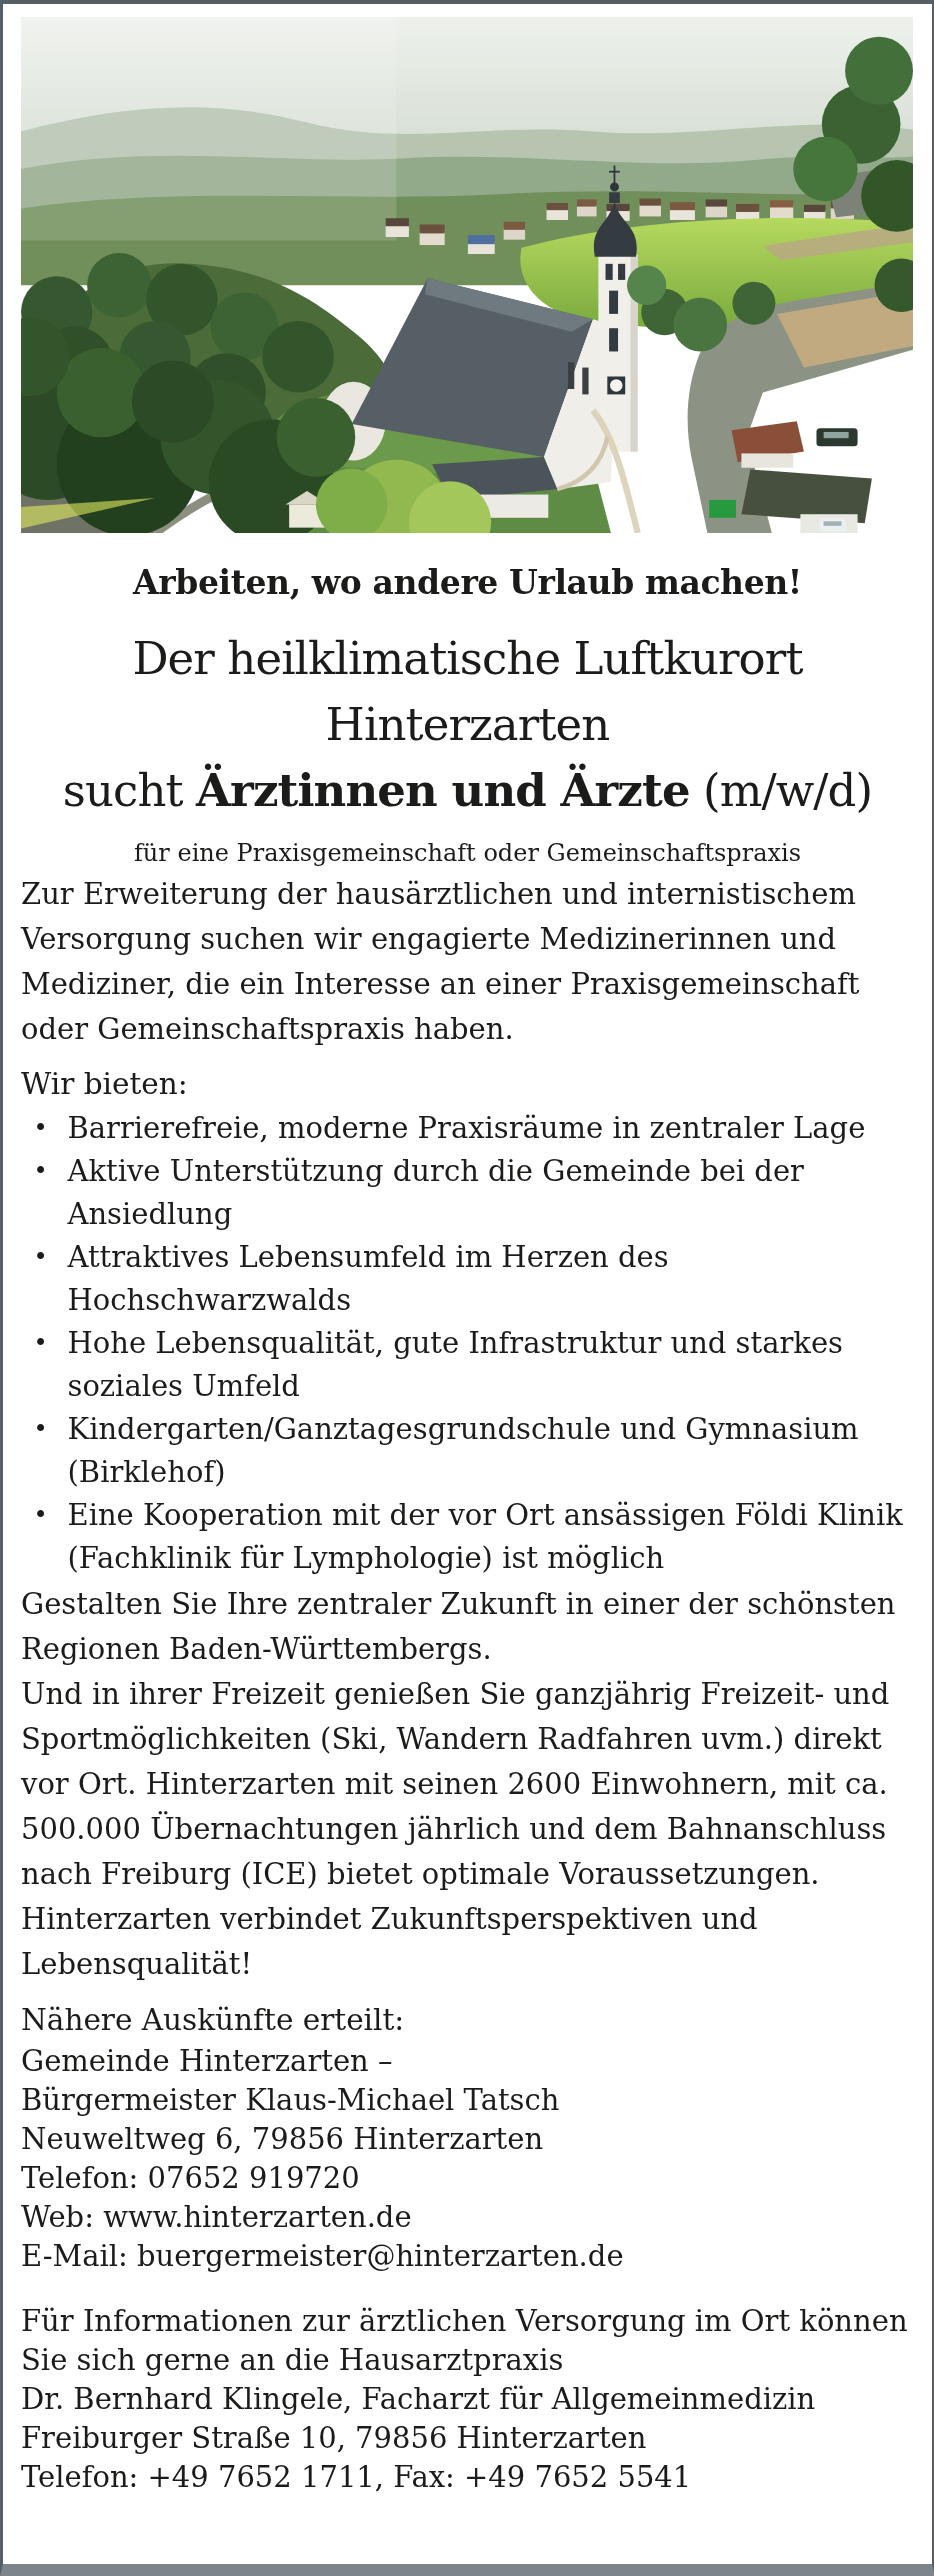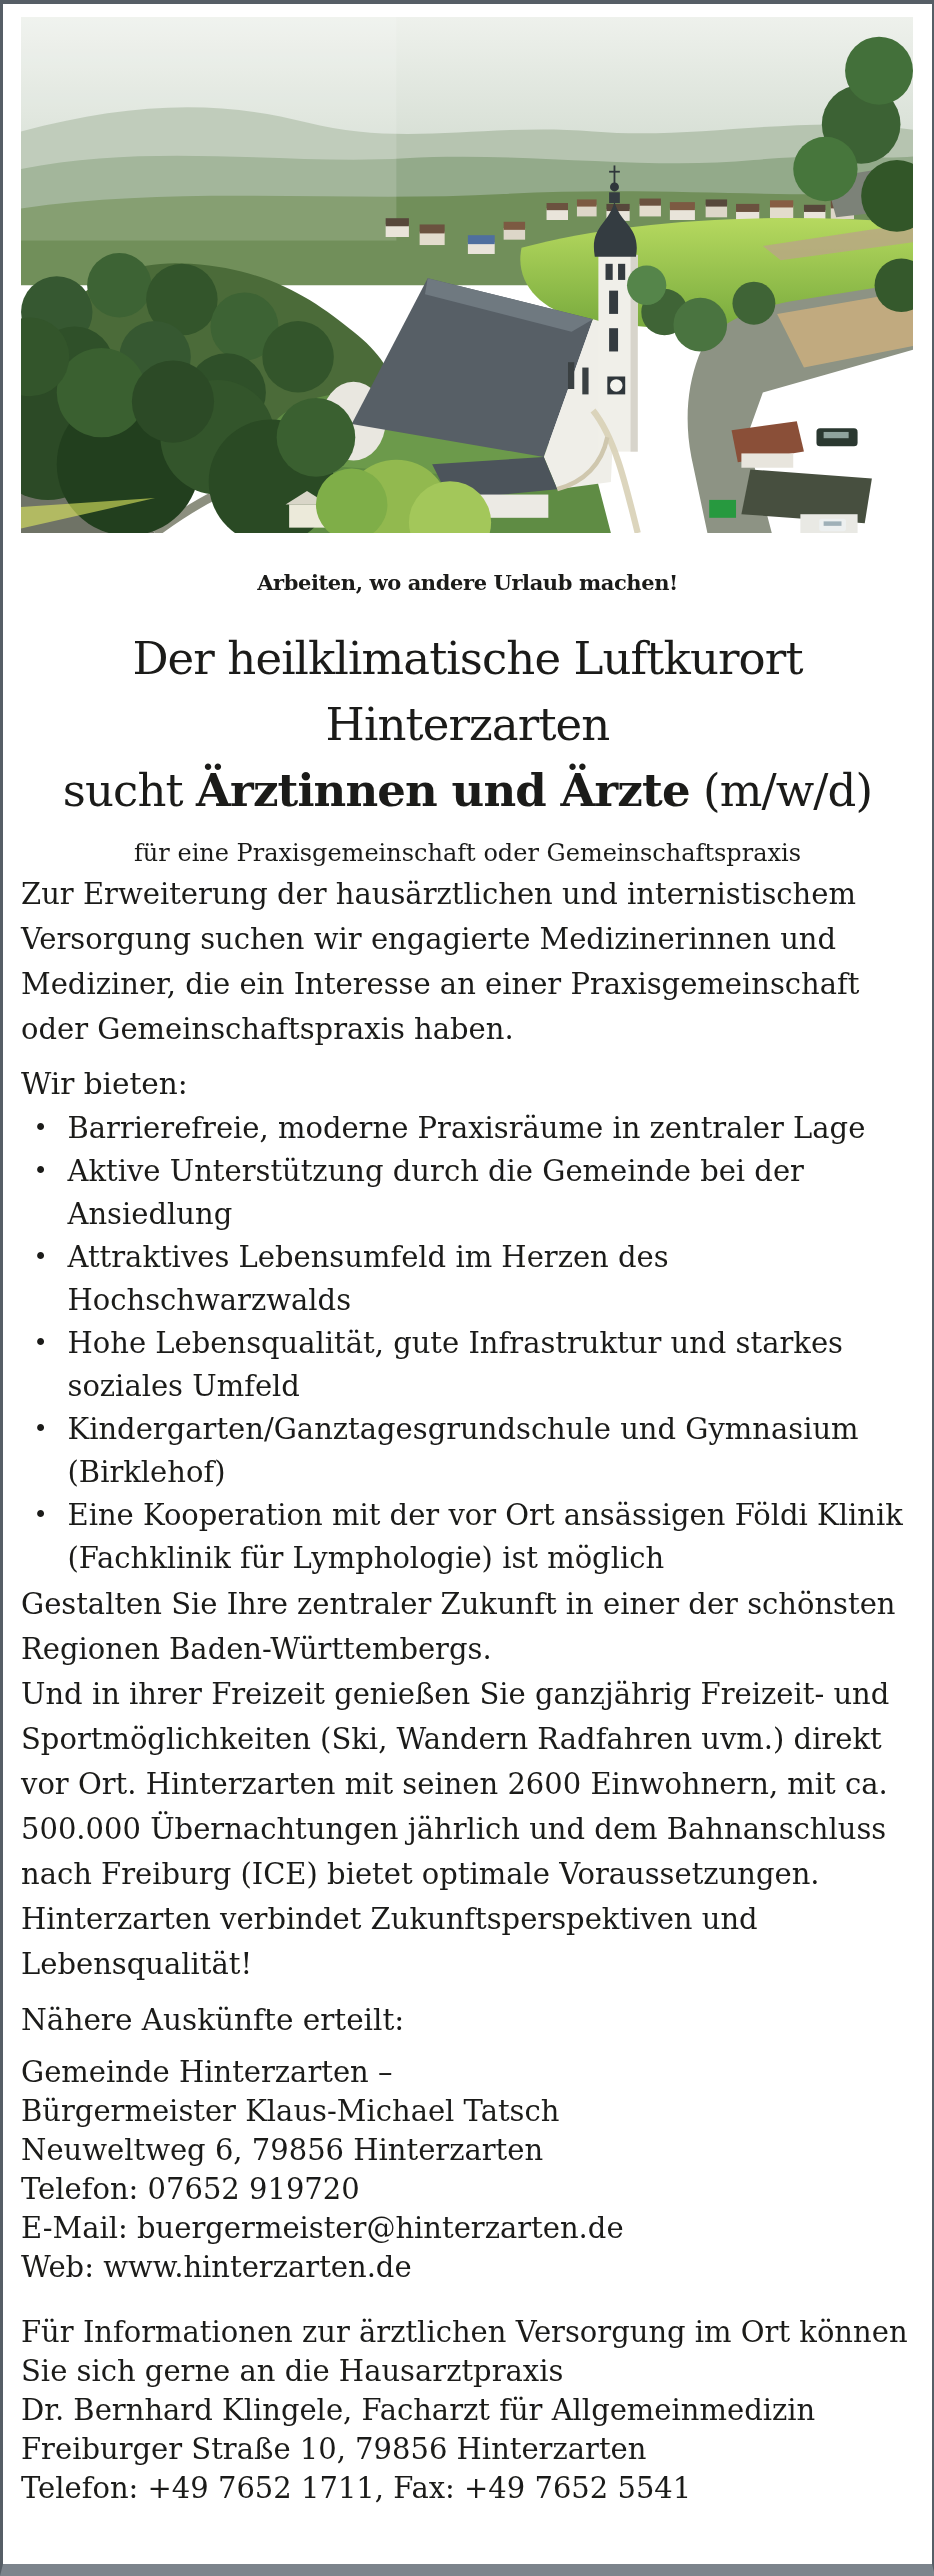--- a/index.html
+++ b/index.html
@@ -13,21 +13,21 @@
     border-top:4.5px solid #565e66;
     border-bottom:12.5px solid #7c848c;
     padding:13.4px 18px 0 18px;
     overflow:hidden;
     font-family:"DejaVu Serif","Liberation Serif",serif;
     color:#1b1b19;
   }
   .photo{display:block;width:892px;height:516px;}
   .tagline{
     margin-top:29.5px;
-    font-size:21px;line-height:39px;font-weight:700;
+    font-size:33px;line-height:39px;font-weight:700;
     text-align:center;letter-spacing:-0.4px;
   }
   .h1{
     margin:24px 0 0 0;
     font-size:45px;line-height:66px;font-weight:400;
     text-align:center;letter-spacing:-0.9px;
   }
   .h1-line{display:block;}
   .h1 .b{font-weight:700;}
   .subtitle{
@@ -35,21 +35,21 @@
     font-size:24px;line-height:38px;
     text-align:center;
   }
   .body{margin:0;font-size:29px;line-height:45px;}
   .intro{}
   .sec{margin:13.4px 0 0 0;font-size:29.5px;line-height:39px;font-weight:400;}
   .list{list-style:none;margin:2.7px 0 0 0;padding:0;}
   .li{display:flex;padding-left:12.5px;font-size:29px;line-height:43px;}
   .blt{flex:none;width:34px;font-size:24px;}
   .p-tight{margin-top:2.7px;}
-  .clines{margin-top:13px;}
+  .clines{margin-top:2px;}
   .cline{margin:0;font-size:29px;line-height:39px;}
   .doctor{margin-top:26px;}
 </style>
 </head>
 <body>
 
 <div class="ad">
 
   <svg class="photo" viewBox="0 0 998 577" preserveAspectRatio="none" aria-hidden="true">
     <defs>
@@ -247,22 +247,22 @@
 
   <p class="body p-tight">Gestalten Sie Ihre zentraler Zukunft in einer der schönsten Regionen Baden-Württembergs.</p>
   <p class="body">Und in ihrer Freizeit genießen Sie ganzjährig Freizeit- und Sportmöglichkeiten (Ski, Wandern Radfahren uvm.) direkt vor Ort. Hinterzarten mit seinen 2600 Einwohnern, mit ca. 500.000 Übernachtungen jährlich und dem Bahnanschluss nach Freiburg (ICE) bietet optimale Voraussetzungen. Hinterzarten verbindet Zukunftsperspektiven und Lebensqualität!</p>
 
   <h2 class="sec">Nähere Auskünfte erteilt:</h2>
   <div class="clines">
     <div class="cline">Gemeinde Hinterzarten –</div>
     <div class="cline">Bürgermeister Klaus-Michael Tatsch</div>
     <div class="cline">Neuweltweg 6, 79856 Hinterzarten</div>
     <div class="cline">Telefon: 07652 919720</div>
+    <div class="cline">Web: www.hinterzarten.de</div>
     <div class="cline">E-Mail: buergermeister@hinterzarten.de</div>
-    <div class="cline">Web: www.hinterzarten.de</div>
   </div>
 
   <div class="clines doctor">
     <p class="cline">Für Informationen zur ärztlichen Versorgung im Ort können Sie sich gerne an die Hausarztpraxis</p>
     <div class="cline">Dr. Bernhard Klingele, Facharzt für Allgemeinmedizin</div>
     <div class="cline">Freiburger Straße 10, 79856 Hinterzarten</div>
     <div class="cline">Telefon: +49 7652 1711, Fax: +49 7652 5541</div>
 
   </div>
 

